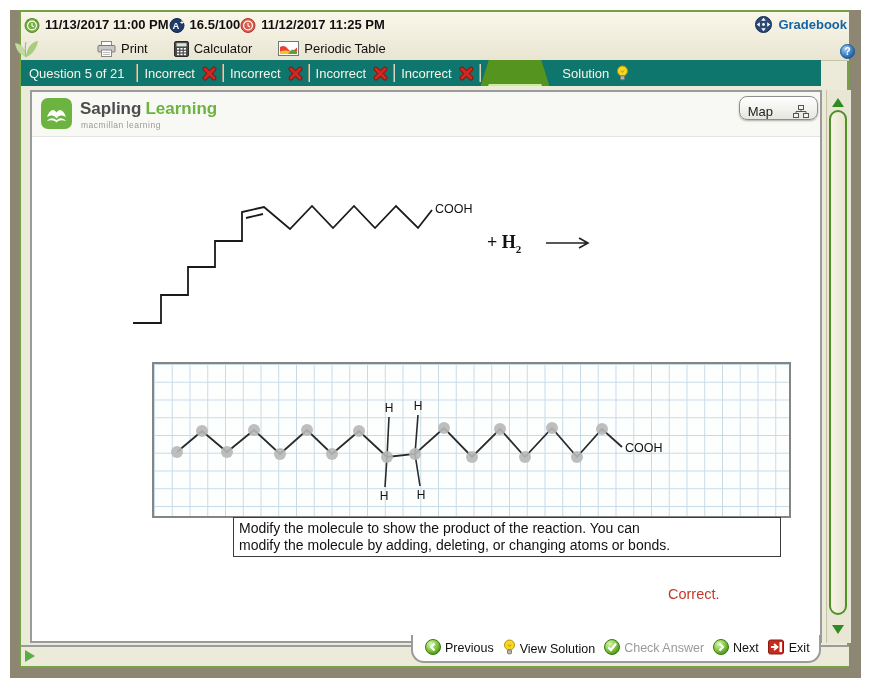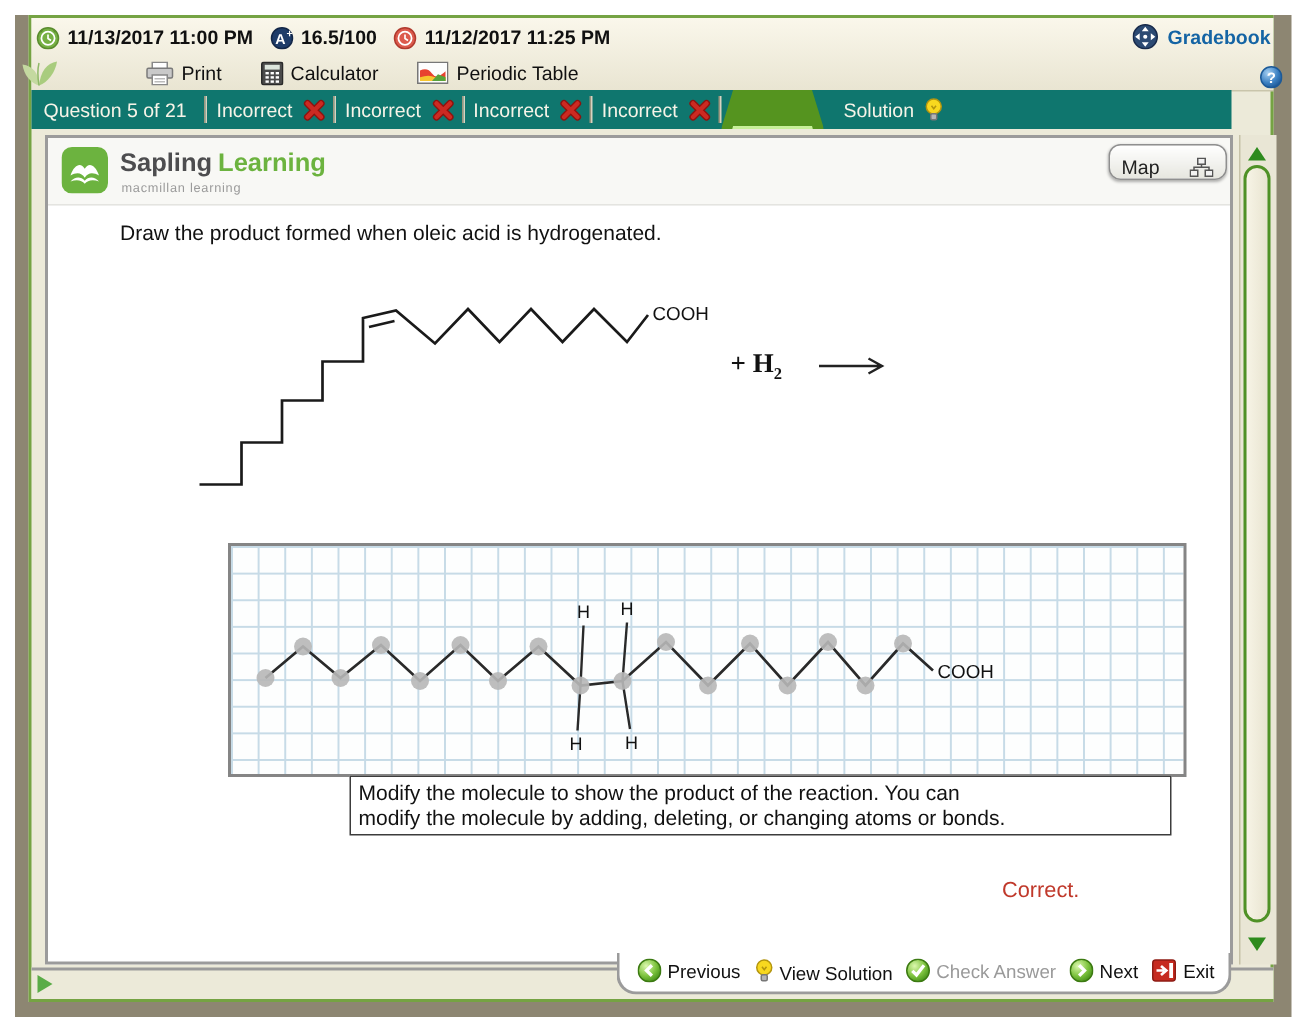--- a/index.html
+++ b/index.html
@@ -2,21 +2,21 @@
 <html><head>
 <meta charset="utf-8">
 <style>
   html,body{margin:0;padding:0;background:#fff;}
   .page{position:relative;width:871px;height:688px;background:#fff;font-family:"Liberation Sans",sans-serif;overflow:hidden;}
   .frame-bg{position:absolute;left:10px;top:10px;width:851px;height:668px;background:#8d8672;}
   .frame-green{position:absolute;left:19px;top:10px;width:826px;height:654px;border:2px solid #75a343;background:#ecead9;}
 
   
   .header{position:absolute;left:21px;top:12px;width:828px;height:48px;background:linear-gradient(#faf7eb,#e9e5d2);border-bottom:1px solid #c9c5ab;}
-  .hrow1{position:absolute;left:0;top:0;right:0;height:25px;display:flex;align-items:center;padding-left:3px;gap:11px;font-size:13px;font-weight:bold;color:#101010;}
+  .hrow1{position:absolute;left:0;top:0;right:0;height:25px;display:flex;align-items:center;padding-left:3px;font-size:13px;font-weight:bold;color:#101010;}
   .hgroup{display:flex;align-items:center;gap:5px;}
   .gradebook{position:absolute;right:2px;top:4px;display:flex;align-items:center;gap:6px;color:#1464a4;font-weight:bold;font-size:13px;cursor:pointer;}
   .hrow2{position:absolute;left:0;top:25px;right:0;height:23px;display:flex;align-items:center;gap:26px;padding-left:76px;font-size:13px;color:#101010;}
   .toolbtn{display:flex;align-items:center;gap:5px;cursor:pointer;justify-content:flex-end;}
   .plant{position:absolute;left:12px;top:34px;}
   .help{position:absolute;left:840px;top:44px;cursor:pointer;}
 
   
   .qbar{position:absolute;left:21px;top:60px;width:800px;height:26px;background:#0f766e;display:flex;align-items:stretch;font-size:13px;color:#f7f4e8;}
   .qlabel{align-self:center;padding:0 13px 0 8px;}
@@ -232,21 +232,20 @@
         <span>Map</span>
         <svg width="16" height="14">
           <rect x="5.5" y="0.5" width="5" height="4" fill="#f2f2f2" stroke="#555"></rect>
           <path d="M8,4.5 V6.5 M3,8.5 V6.5 H13 V8.5" stroke="#555" fill="none"></path>
           <rect x="0.5" y="8.5" width="5" height="4" fill="#f2f2f2" stroke="#555"></rect>
           <rect x="10.5" y="8.5" width="5" height="4" fill="#f2f2f2" stroke="#555"></rect>
         </svg>
       </div>
     </div>
 
-    <div class="qtext">Draw the product formed when oleic acid is hydrogenated.</div>
 
     <svg class="oleic" width="352" height="150" viewBox="0 0 352 150">
       <polyline points="8,139 36,139 36,111 63,111 63,83 90,83 90,57 117,57 117,28 139,23 165,45 187,22 208,44 229,22 250,44 271,22 293,44 307,26" fill="none" stroke="#1a1a1a" stroke-width="1.8"></polyline>
       <line x1="121" y1="34" x2="138" y2="30" stroke="#1a1a1a" stroke-width="1.8"></line>
       <text x="310" y="29" font-size="12.5" fill="#111" font-family="Liberation Sans,sans-serif">COOH</text>
     </svg>
 
     <div class="reagent">
       <span><span>+ H</span><sub>2</sub></span>
       <svg width="48" height="14">

